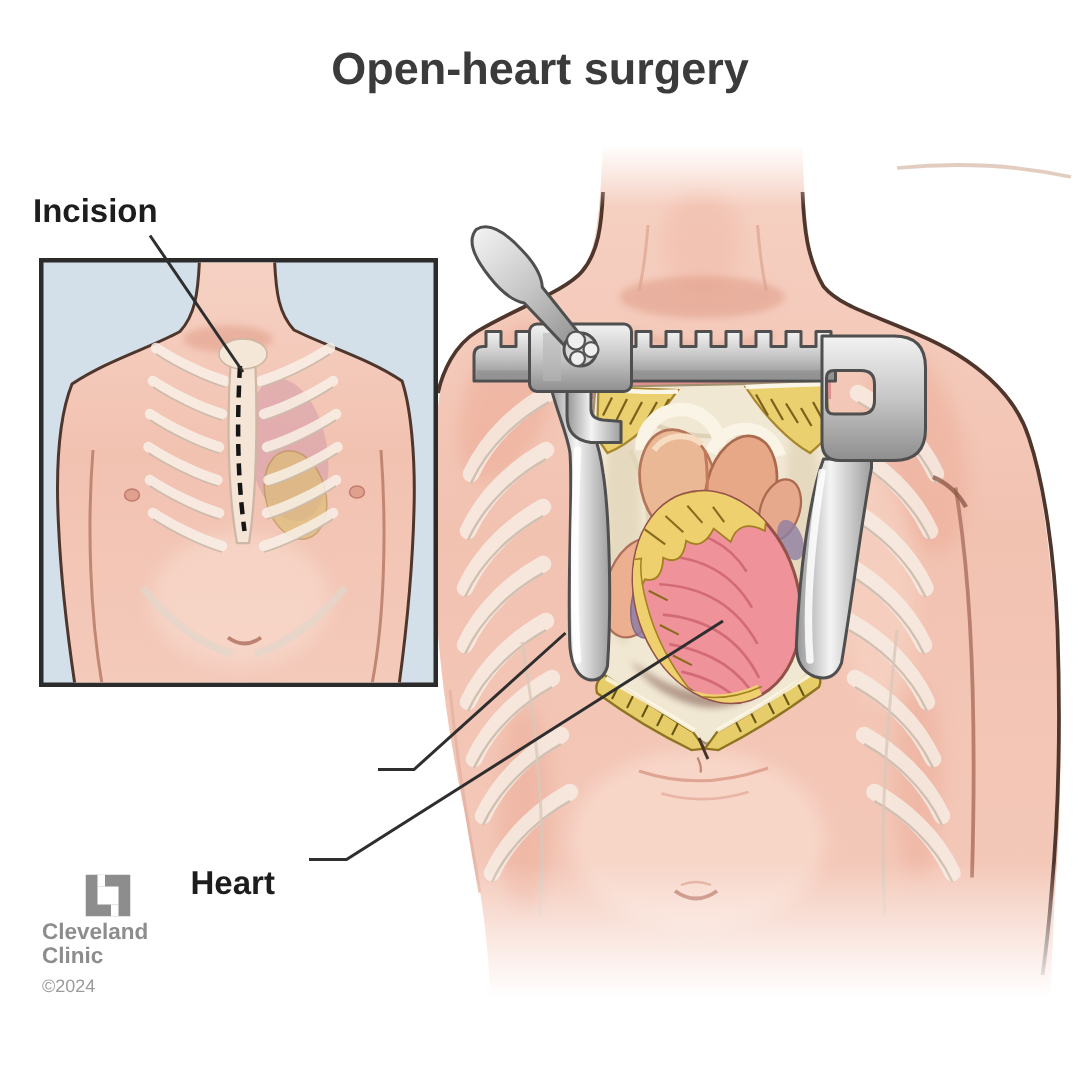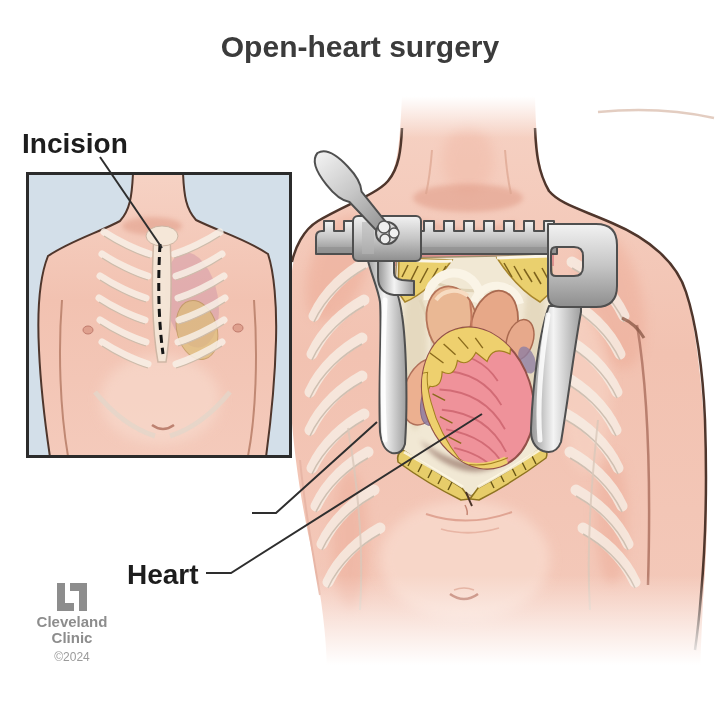--- a/index.html
+++ b/index.html
@@ -1,25 +1,25 @@
 <!DOCTYPE html>
 <html style="--c-title_text: #3b3b3b; --c-label_text: #1d1d1d; --c-brand_gray: #8d8d8d; --c-skin: #f2c3b3; --c-skin_shadow: #e39a88; --c-outline: #4f362c; --c-inset_background: #d3dfe9; --c-metal_light: #ededed; --c-metal_dark: #8f8f8f; --c-heart_pink: #ef929a; --c-fat_yellow: #eod279; --c-vessel_salmon: #e8a888; --c-cavity_cream: #f1e8d4;"><head>
 <meta charset="utf-8">
 <style>
   html,body{margin:0;padding:0;background:#ffffff;}
   #stage{position:relative;width:720px;height:720px;background:#fff;overflow:hidden;
          font-family:"Liberation Sans", sans-serif;}
   #art{position:absolute;left:0;top:0;width:720px;height:720px;}
   .title{position:absolute;top:30px;left:0;width:720px;text-align:center;
          font-size:30px;font-weight:700;color:var(--c-title_text,#3b3b3b);letter-spacing:0;}
-  .ann{position:absolute;font-size:28px;font-weight:600;color:var(--c-label_text,#1d1d1d);white-space:nowrap;}
+  .ann{position:absolute;font-size:22px;font-weight:600;color:var(--c-label_text,#1d1d1d);white-space:nowrap;}
   #ann-incision{left:22px;top:128px;}
   #ann-retractor{left:127px;top:499px;}
-  #ann-heart{left:127px;top:559px;text-align:center;}
-  .brand{position:absolute;left:28px;top:583px;width:88px;text-align:center;color:var(--c-brand_gray,#8d8d8d);}
+  #ann-heart{left:127px;top:576px;text-align:center;}
+  .brand{position:absolute;left:28px;top:583px;width:88px;color:var(--c-brand_gray,#8d8d8d);}
   .brand .logo{display:block;margin:0 auto 3px auto;width:30px;height:28px;}
   .brand .name{font-size:15px;font-weight:700;line-height:16px;}
   .brand .copy{font-size:12px;font-weight:400;color:#9b9b9b;margin-top:4px;}
 </style>
 </head>
 <body>
 
 <div id="stage">
 
 <svg id="art" viewBox="0 0 720 720" xmlns="http://www.w3.org/2000/svg">

